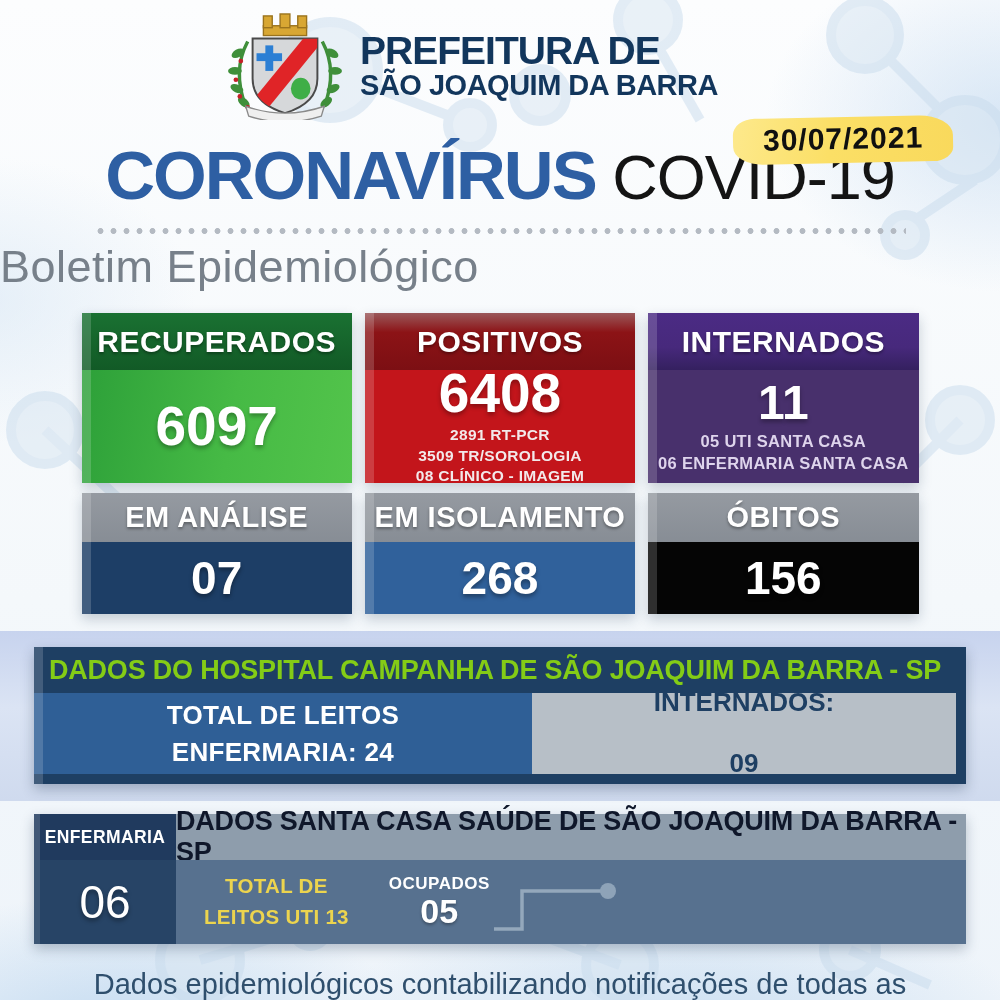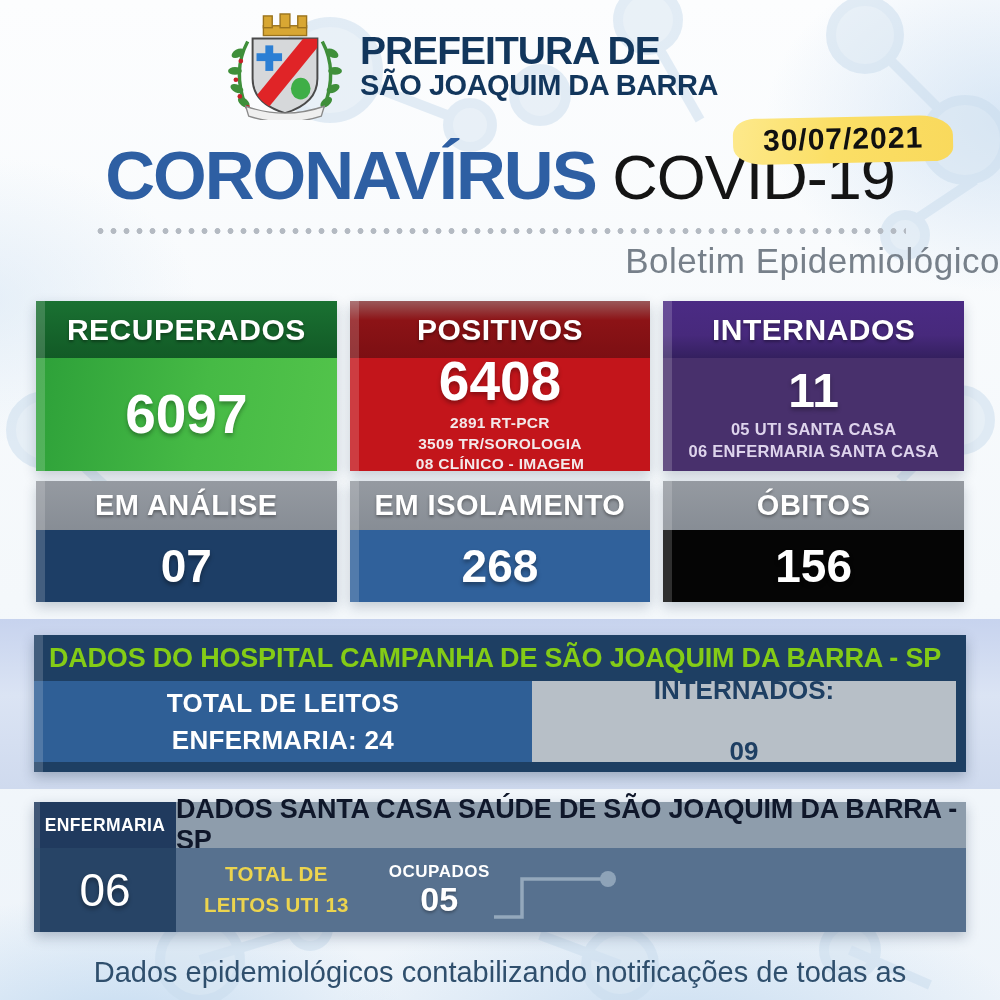--- a/index.html
+++ b/index.html
@@ -35,24 +35,24 @@
 
   
   .title-row{ text-align:center;margin-top:14px;white-space:nowrap;}
   .t-main{color:#2e5fa3;font-weight:800;font-size:69px;letter-spacing:-2px;}
   .t-sub{color:#141414;font-weight:300;font-size:63px;letter-spacing:-1px;margin-left:12px;}
   .dots{
     width:812px;height:8px;margin:12px auto 6px;
     background:radial-gradient(circle, #b4bac2 2.6px, transparent 3.3px);
     background-size:13px 8px;background-repeat:repeat-x;background-position:left center;
   }
-  .subtitle{text-align:right;font-size:35px;color:#77808a;font-weight:400;letter-spacing:.5px;}
-
-  
-  .cards{width:928px;margin:20px auto 0;display:grid;grid-template-columns:repeat(3,1fr);gap:10px 13px;}
+  .subtitle{text-align:left;font-size:45px;color:#77808a;font-weight:400;letter-spacing:.5px;}
+
+  
+  .cards{width:837px;margin:20px auto 0;display:grid;grid-template-columns:repeat(3,1fr);gap:10px 13px;}
   .card{position:relative;box-shadow:0 5px 12px rgba(25,45,75,.22);}
   .card::after{content:'';position:absolute;left:0;top:0;bottom:0;width:9px;background:rgba(255,255,255,.17);pointer-events:none;}
   .card-hd{height:57px;display:flex;align-items:center;justify-content:center;
     color:#fff;font-weight:800;font-size:30px;letter-spacing:.5px;text-shadow:0 2px 3px rgba(0,0,0,.35);}
   .card-bd{display:flex;flex-direction:column;align-items:center;justify-content:center;color:#fff;}
   .bd-tall{height:113px;}
   .value-lg{font-size:55px;font-weight:800;line-height:1;text-shadow:0 3px 4px rgba(0,0,0,.3);}
   .value-md{font-size:46px;font-weight:800;line-height:1;text-shadow:0 3px 4px rgba(0,0,0,.35);}
   .detail-lines{margin-top:4px;text-align:center;font-weight:700;font-size:15.5px;line-height:1.32;letter-spacing:.3px;color:#f3e9ea;}
   .c-int .detail-lines{color:#ded4ec;font-size:16.5px;}

